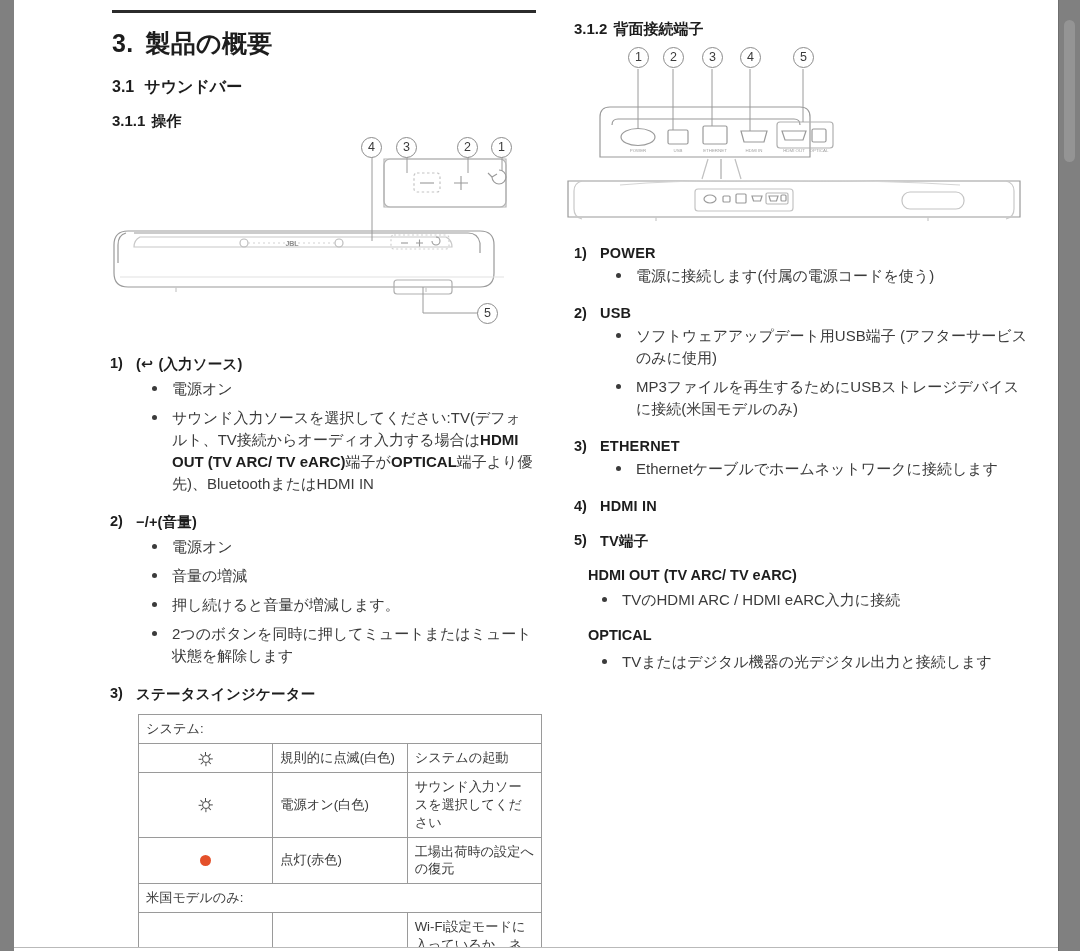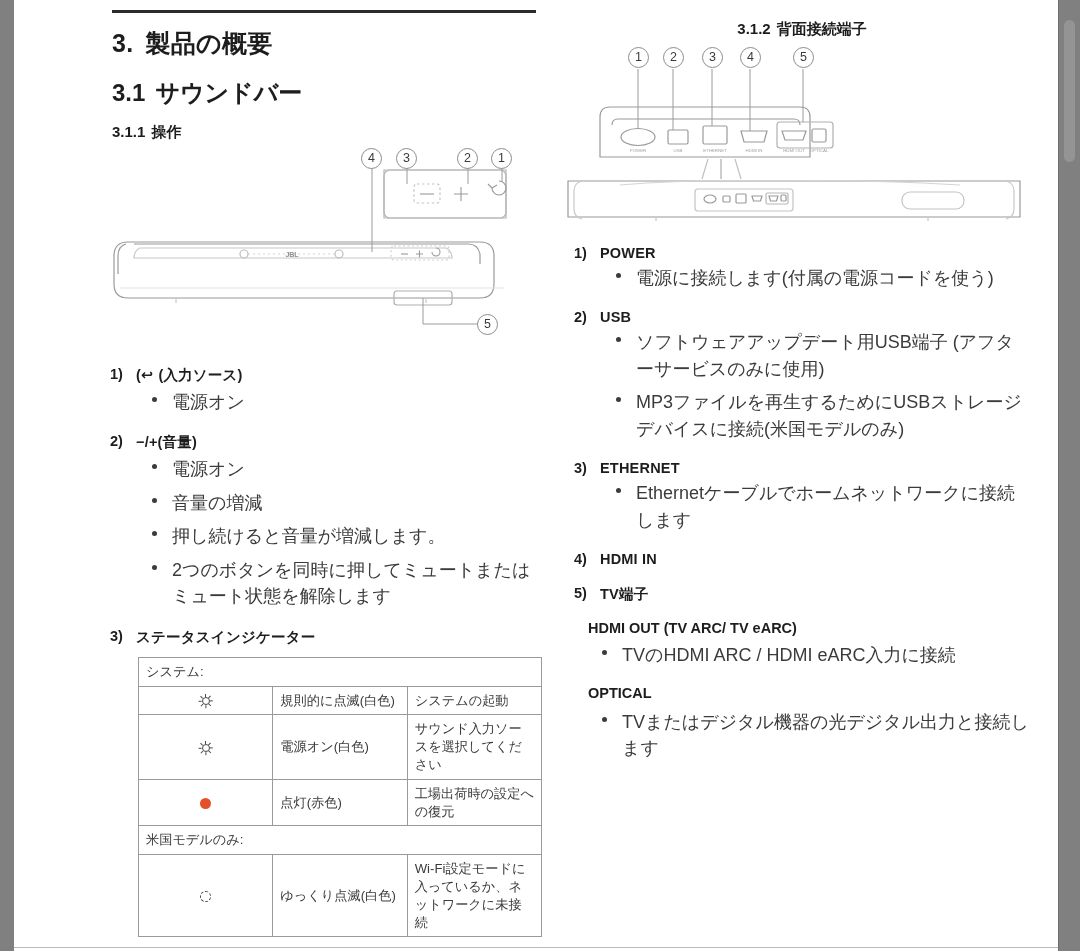--- a/index.html
+++ b/index.html
@@ -69,53 +69,53 @@
   }
   h1.h-sec {
     font-size: 25px;
     font-weight: bold;
     color: #1d1d1d;
     margin: 14px 0 0 16px;
     letter-spacing: .3px;
   }
   h1.h-sec .num { margin-right: 12px; }
   h2.h-sub {
-    font-size: 24px;
+    font-size: 16px;
     font-weight: bold;
     color: #1d1d1d;
     margin: 17px 0 0 16px;
   }
   h2.h-sub .num { margin-right: 10px; }
   h3.h-subsub {
     font-size: 15px;
     font-weight: bold;
     color: #1d1d1d;
     margin: 14px 0 0 16px;
   }
   h3.h-subsub .num { margin-right: 6px; }
-  #col-right h3.h-subsub { margin-top: 20px; margin-left: 14px; text-align: center; }
+  #col-right h3.h-subsub { margin-top: 20px; margin-left: 14px; }
 
   
   .item { position: relative; margin: 18px 0 0 14px; }
   .item-head {
     display: flex;
     font-size: 14.5px;
     font-weight: bold;
     color: #1d1d1d;
   }
   .item-head .marker { width: 26px; flex: none; }
   .item-head .label { letter-spacing: .2px; }
   ul.bullets {
     list-style: none;
     margin: 4px 0 0 0;
     padding: 0 0 0 40px;
   }
   ul.bullets li {
     position: relative;
-    font-size: 18px;
+    font-size: 15px;
     line-height: 1.47;
     color: #3b3b3b;
     margin-top: 7px;
     padding-left: 22px;
   }
   ul.bullets li:first-child { margin-top: 0; }
   ul.bullets li::before {
     content: "";
     position: absolute;
     left: 2px; top: 8px;
@@ -283,20 +283,21 @@
 
       <div class="item">
         <div class="item-head">
           <span class="marker">1)</span>
           <span class="label">
             <span style="display:inline-block;margin-right:5px;">(↩</span><span>(入力ソース)</span>
           </span>
         </div>
         <ul class="bullets">
           <li><span>電源オン</span></li>
+          <li><span>サウンド入力ソースを選択してください:TV(デフォルト、TV接続からオーディオ入力する場合は</span><span class="b">HDMI OUT (TV ARC/ TV eARC)</span><span>端子が</span><span class="b">OPTICAL</span><span>端子より優先)、BluetoothまたはHDMI IN</span></li>
         </ul>
       </div>
 
       <div class="item">
         <div class="item-head">
           <span class="marker">2)</span>
           <span class="label">−/+(音量)</span>
         </div>
         <ul class="bullets">
           <li>電源オン</li>

